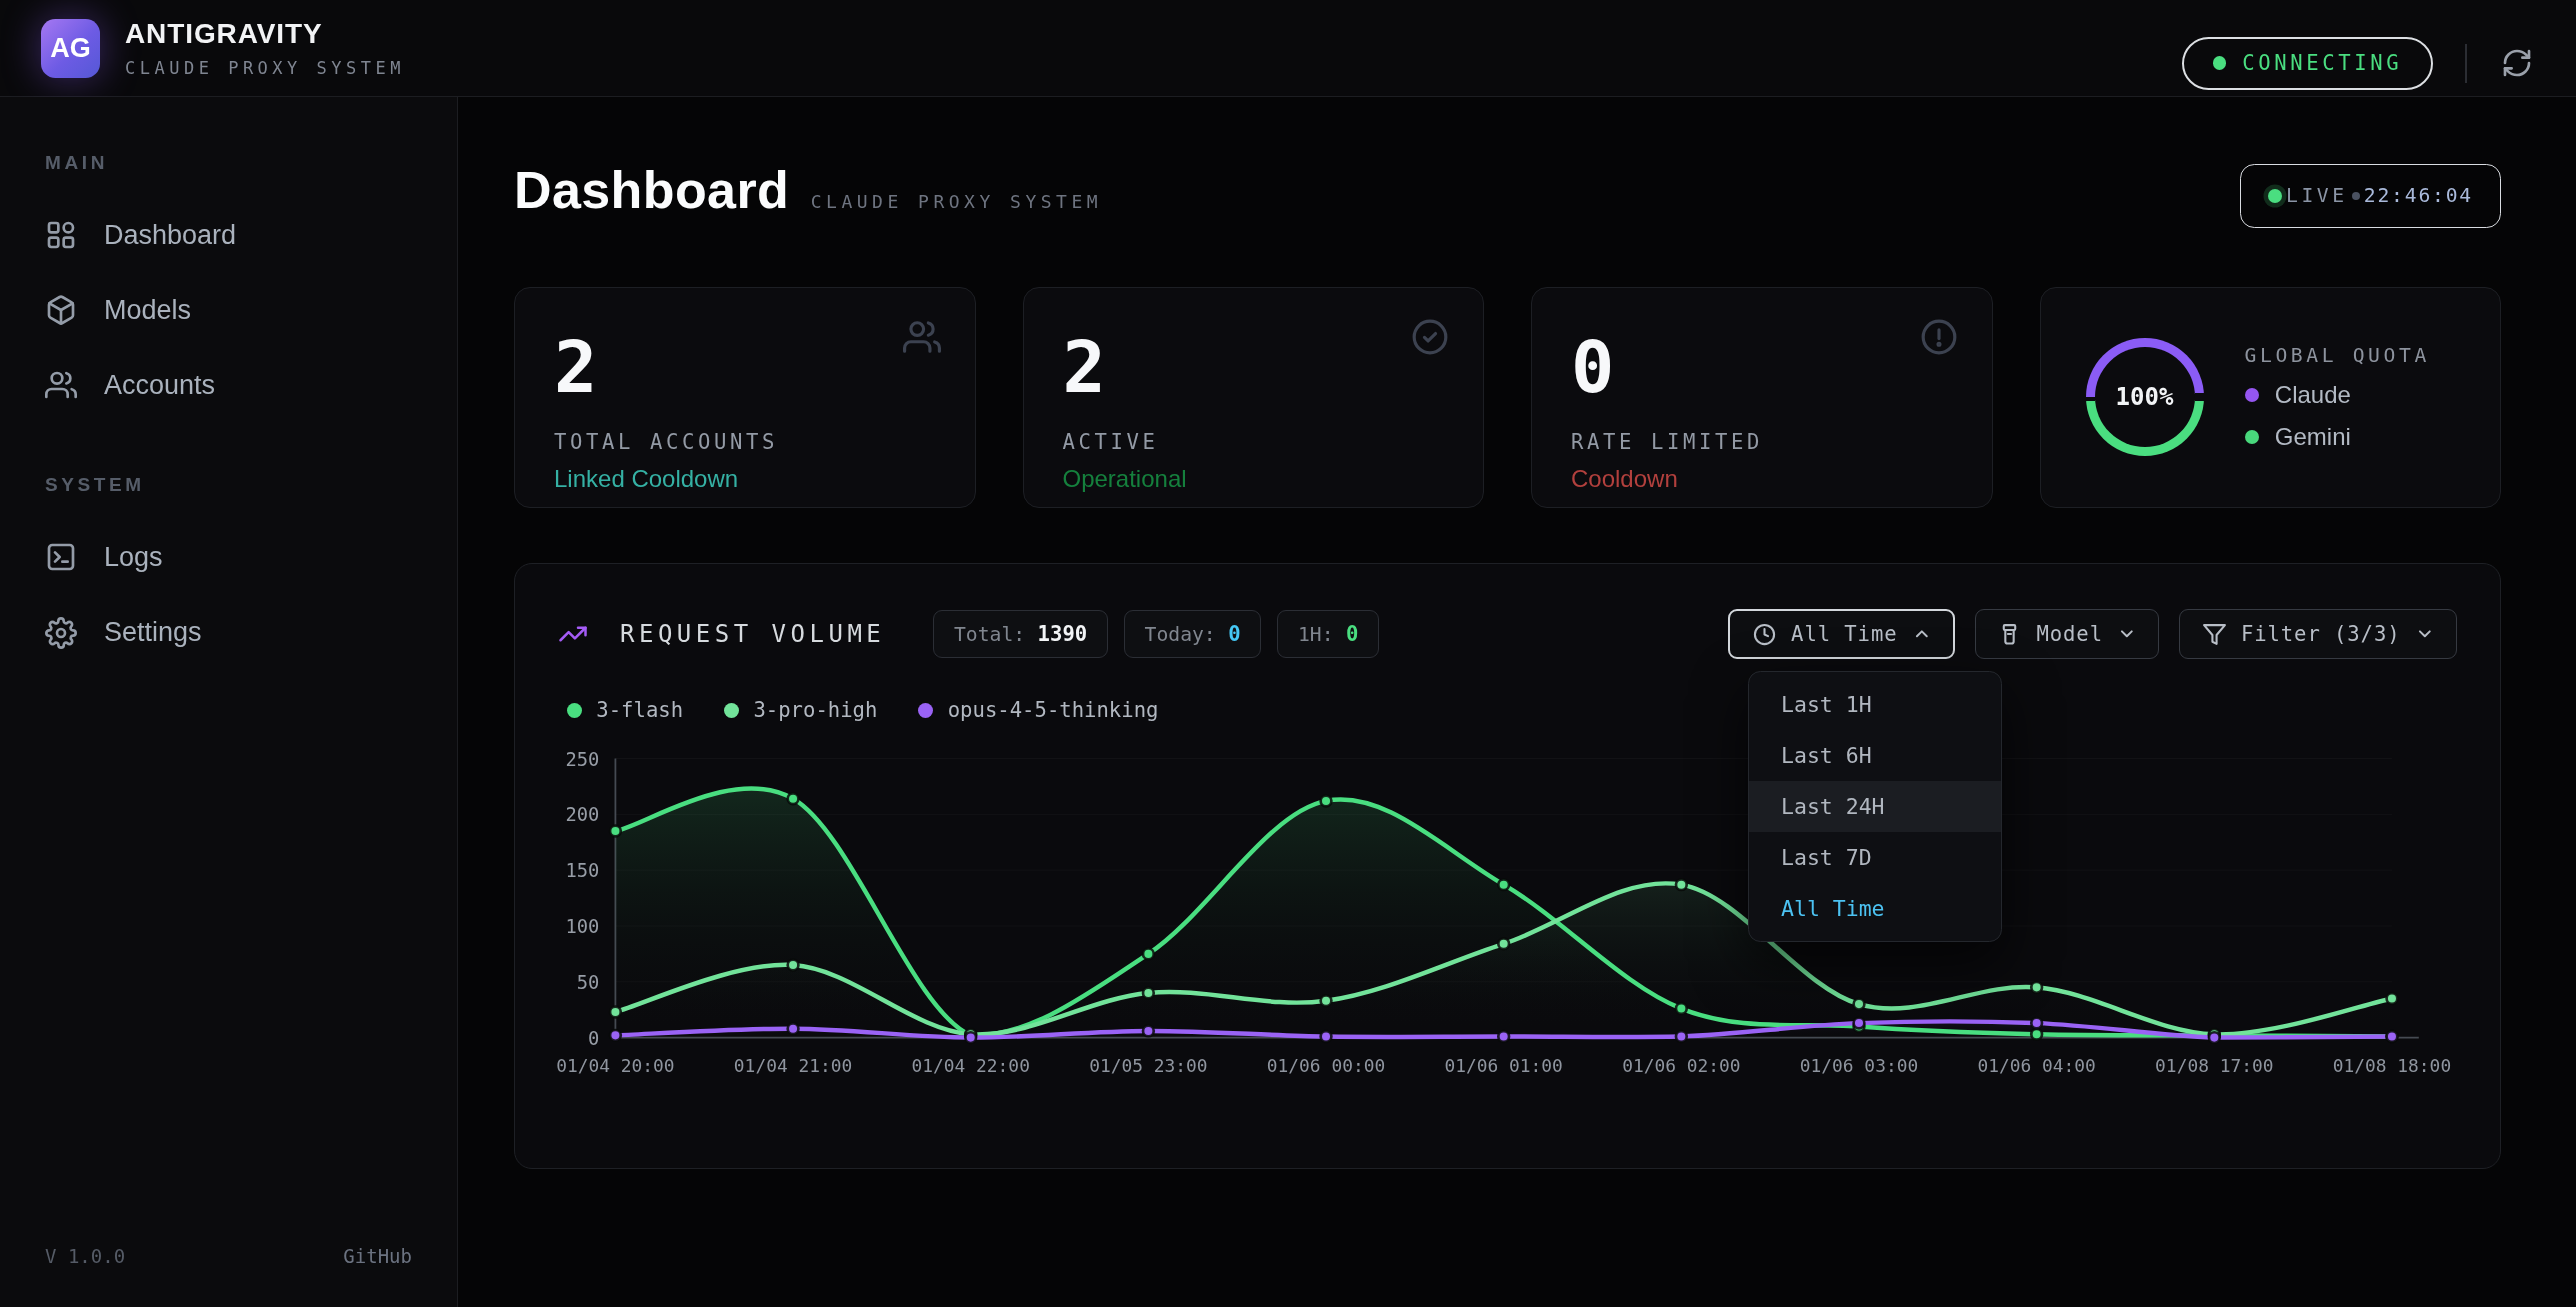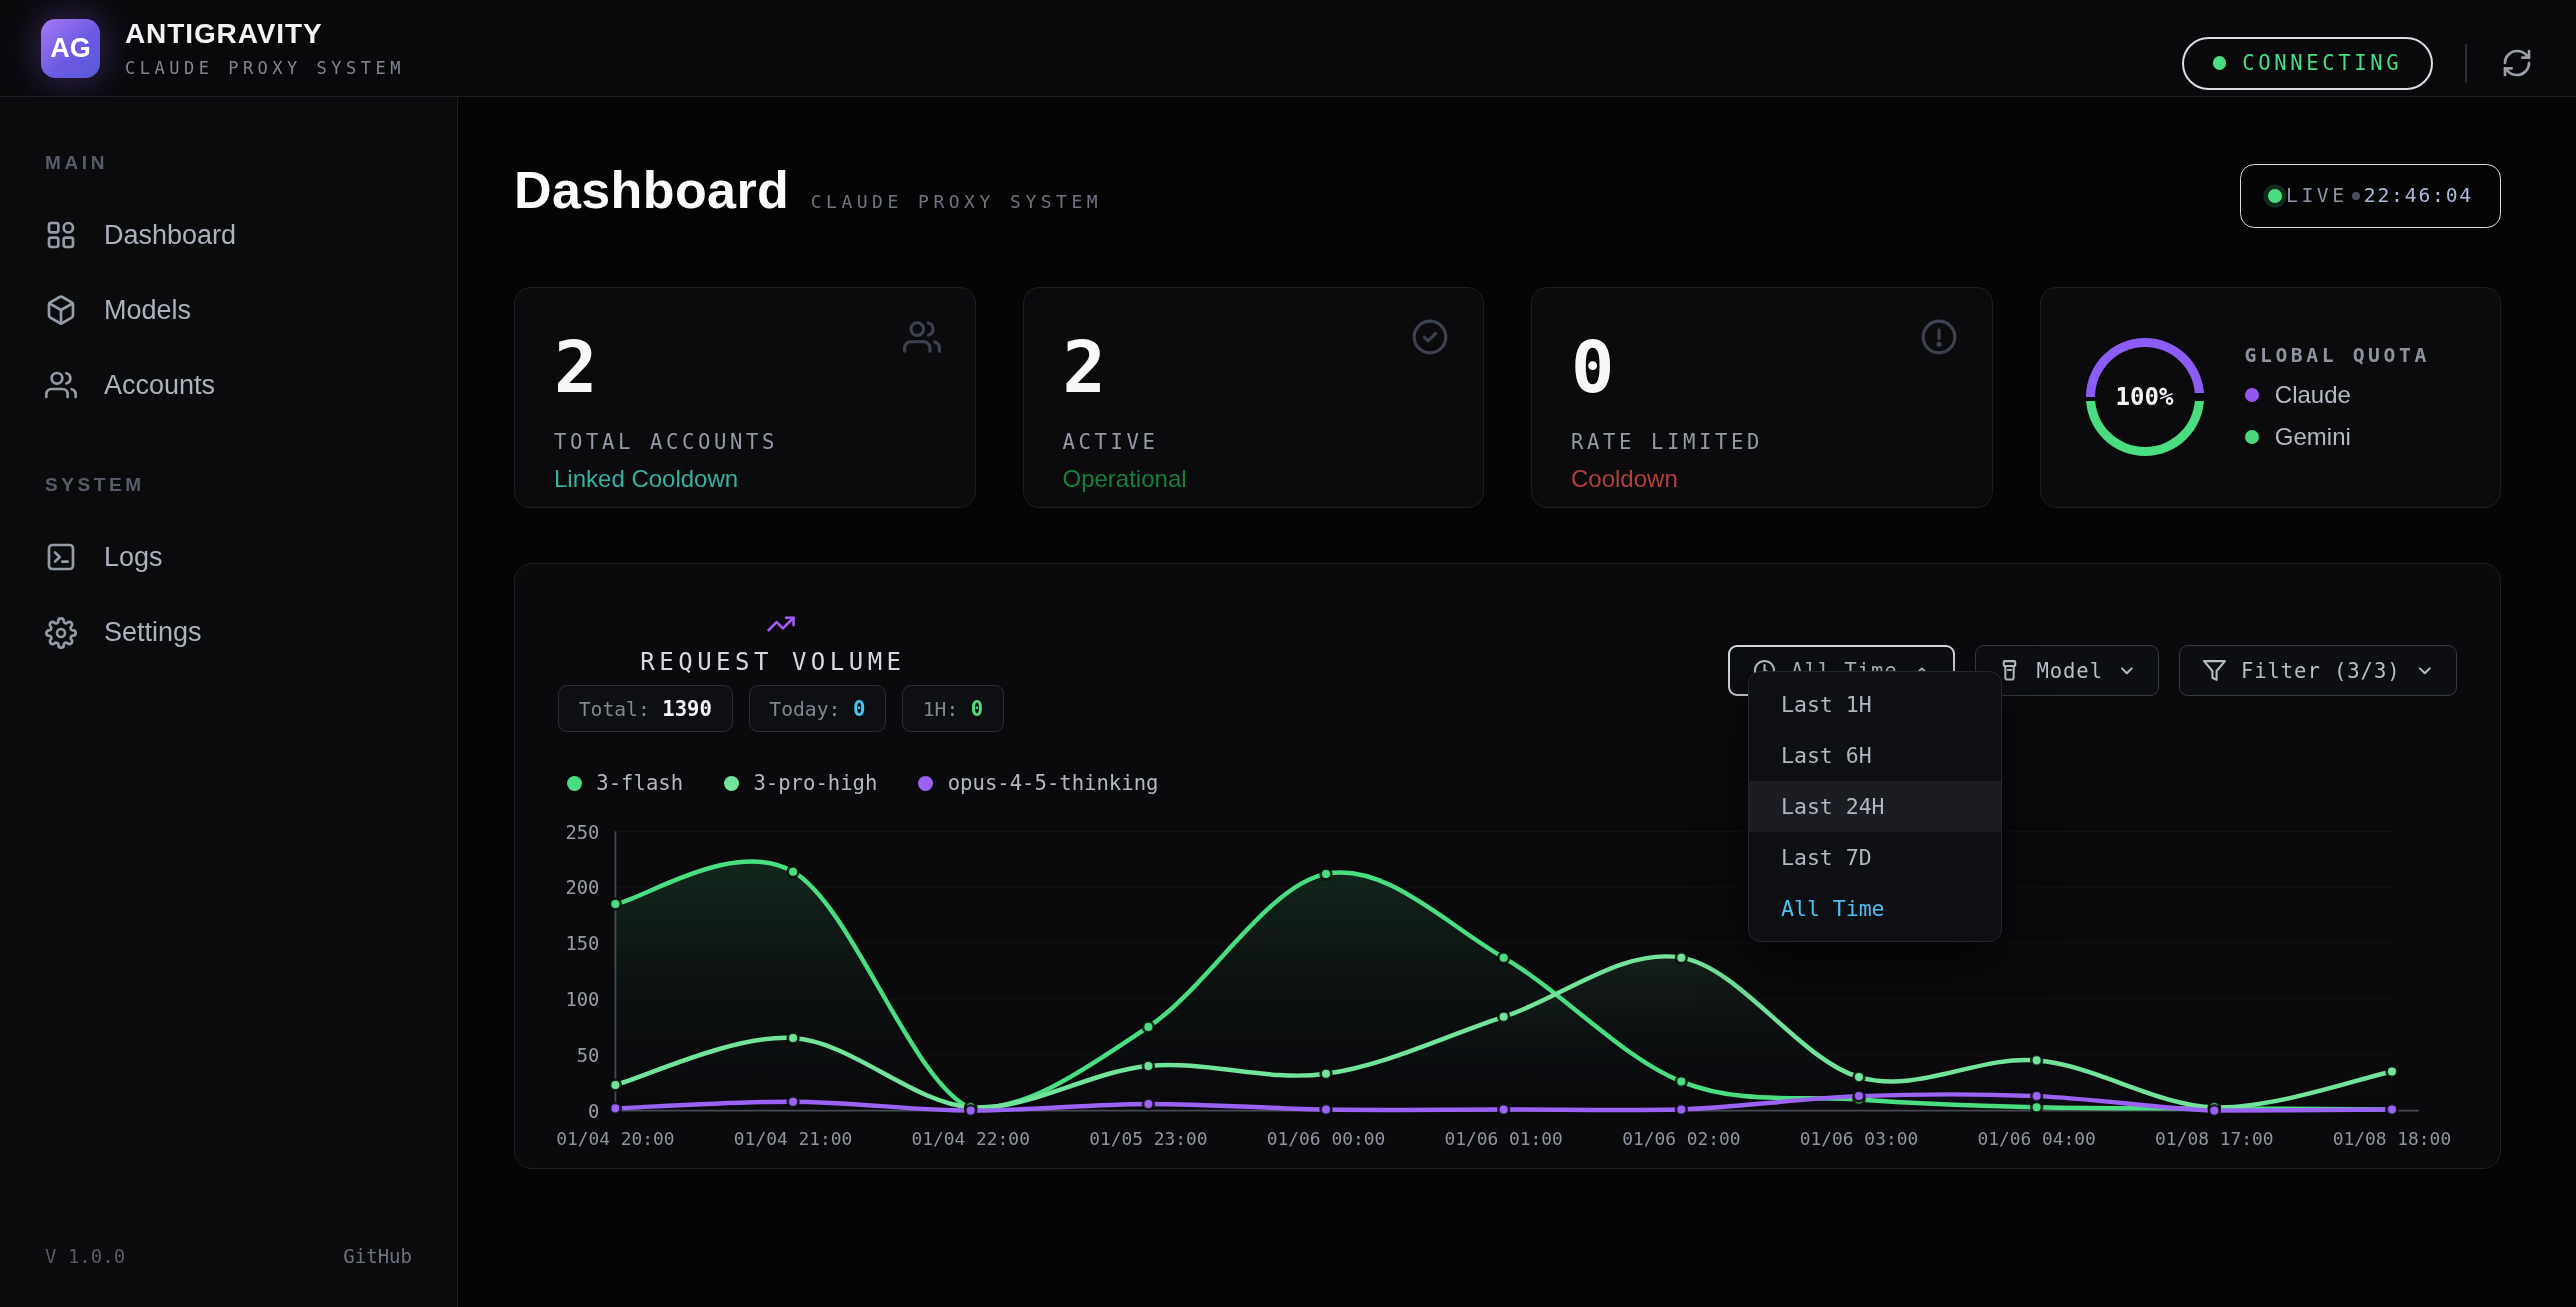--- a/index.html
+++ b/index.html
@@ -60,30 +60,30 @@
   .stat-num { font-family:"DejaVu Sans Mono", monospace; font-size:72px; font-weight:bold; color:#f7f8fa; line-height:1; margin-top:7.2px; }
   .stat-label { font-size:20.6px; color:#939aa5; letter-spacing:3.6px; margin-top:27px; }
   .stat-sub { font-size:24px; margin-top:10.7px; }
 
   .quota-card { display:flex; align-items:center; gap:41px; padding-left:45px; }
   .ring { width:118px; height:118px; border-radius:50%; position:relative; flex-shrink:0;
     display:flex; align-items:center; justify-content:center;
     background:conic-gradient(from 270deg, #8b5cf6 4deg 176deg, transparent 176deg 184deg, #4ade80 184deg 356deg, transparent 356deg 360deg); }
   .ring::before { content:""; position:absolute; inset:9px; border-radius:50%; background:#0b0b0e; }
   .ring span { position:relative; z-index:1; font-size:24px; font-weight:bold; color:#f2f4f6; }
-  .quota-label { font-size:19.7px; color:#8d939e; letter-spacing:3.6px; margin-bottom:8px;font-weight:bold; }
+  .quota-label { font-size:19.7px; color:#8d939e; letter-spacing:3.6px; margin-bottom:8px; }
   .quota-legend-item { display:flex; align-items:center; gap:16px; margin-top:14.3px; }
   .quota-legend-item .dot { width:14.3px; height:14.3px; border-radius:50%; }
   .quota-legend-item span { font-size:24px; color:#b3bac4; }
 
   
   .chart-panel { position:relative; margin-top:55px; height:606px; background:#0a0a0d;
     border:1.8px solid #1e2025; border-radius:18px; }
   .panel-head { display:flex; justify-content:space-between; align-items:center; padding:45px 43px 0 43px; }
-  .ph-left { display:flex; align-items:center; gap:9px;flex-direction:column; }
+  .ph-left { display:flex; align-items:center; gap:32px; }
   .ph-left .trend { color:#a55cf6; display:flex; }
   .ph-left .trend svg { width:30px; height:30px; }
   .panel-title { font-size:24px; color:#d6dade; letter-spacing:4.5px; margin-right:16px; }
   .badges { display:flex; gap:16px; }
   .badge { display:flex; align-items:baseline; gap:12.5px; border:1.8px solid #2b2e35; background:#0e0f12;
     border-radius:9px; padding:10.7px 19.7px; }
   .badge .bl { font-size:19.7px; color:#80868f; }
   .badge .bv { font-size:20.6px; font-weight:bold; }
   .controls { display:flex; gap:19.7px; }
   .ctl-btn { display:flex; align-items:center; gap:14.3px; border:1.8px solid #363a42; background:#0d0e11;

